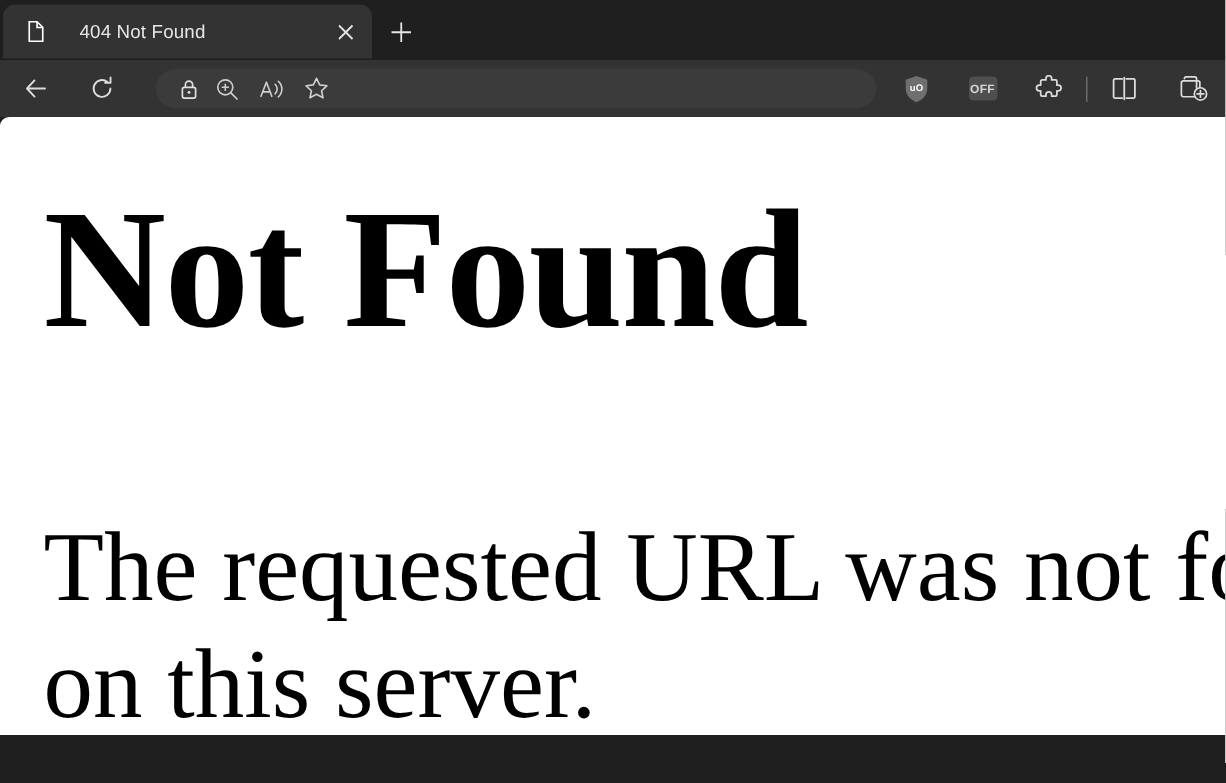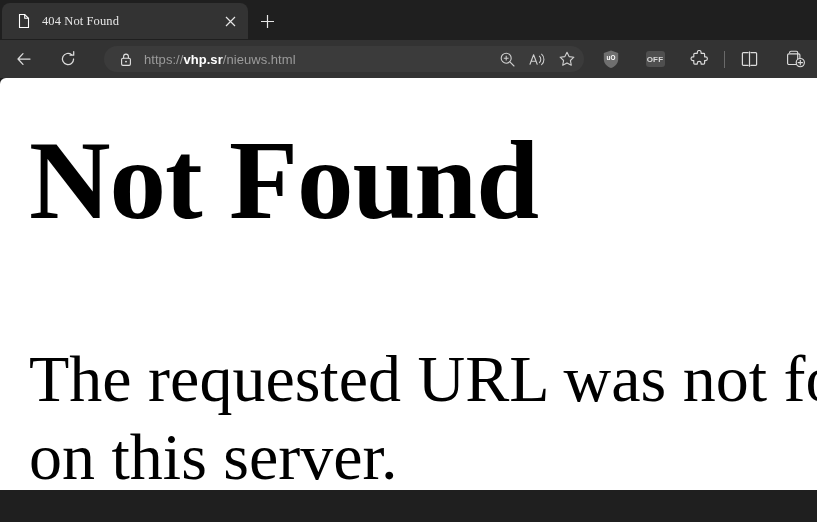--- a/index.html
+++ b/index.html
@@ -45,26 +45,25 @@
   }
   #tab .tab-favicon {
     width: 16px;
     height: 16px;
     flex: 0 0 16px;
     position: relative;
   }
   .tab-title {
     color: #e6e6e6;
     font-size: 12.5px;
-    margin-left: 10px;
+    margin-left: 21px;
     white-space: nowrap;
     overflow: hidden;
     flex: 1 1 auto;
     letter-spacing: 0.1px;
-    font-family: Liberation Serif, serif;
   }
   .tab-close {
     width: 24px;
     height: 24px;
     margin-right: 6px;
     flex: 0 0 24px;
     display: flex;
     align-items: center;
     justify-content: center;
     border-radius: 4px;
@@ -284,21 +283,20 @@
     <div id="address-bar">
 
       <span id="site-info-button">
         <svg width="14" height="15" viewBox="0 0 14 15" aria-hidden="true">
           <rect x="2.6" y="6.2" width="8.8" height="7.2" rx="1.3" fill="none" stroke="#e2e2e2" stroke-width="1.1"></rect>
           <path d="M4.6 6.2 V4.5 a2.4 2.4 0 0 1 4.8 0 V6.2" fill="none" stroke="#e2e2e2" stroke-width="1.1"></path>
           <circle cx="7" cy="9.6" r="0.95" fill="#e2e2e2"></circle>
         </svg>
       </span>
 
-      <span id="url-text"><span>https://</span><span class="url-host">vhp.sr</span><span>/nieuws.html</span></span>
 
       <span class="addr-action">
         <svg width="17" height="17" viewBox="0 0 17 17" aria-hidden="true">
           <circle cx="7.2" cy="7.2" r="5" fill="none" stroke="#cfcfcf" stroke-width="1.1"></circle>
           <path d="M10.9 10.9 L15 15" stroke="#cfcfcf" stroke-width="1.1" stroke-linecap="round"></path>
           <path d="M7.2 4.8 V9.6 M4.8 7.2 H9.6" stroke="#cfcfcf" stroke-width="1.05"></path>
         </svg>
       </span>
 
       <span class="addr-action">

